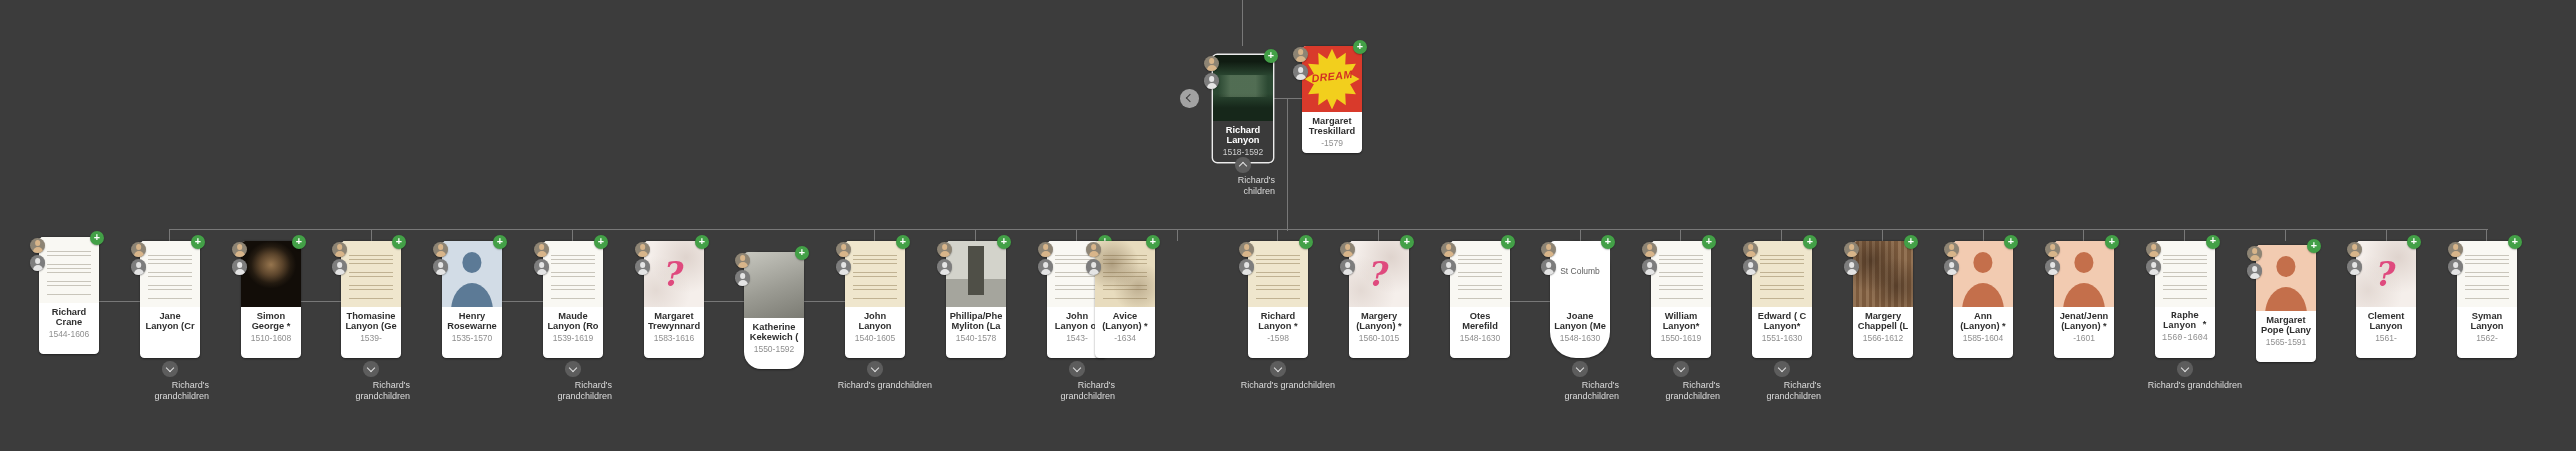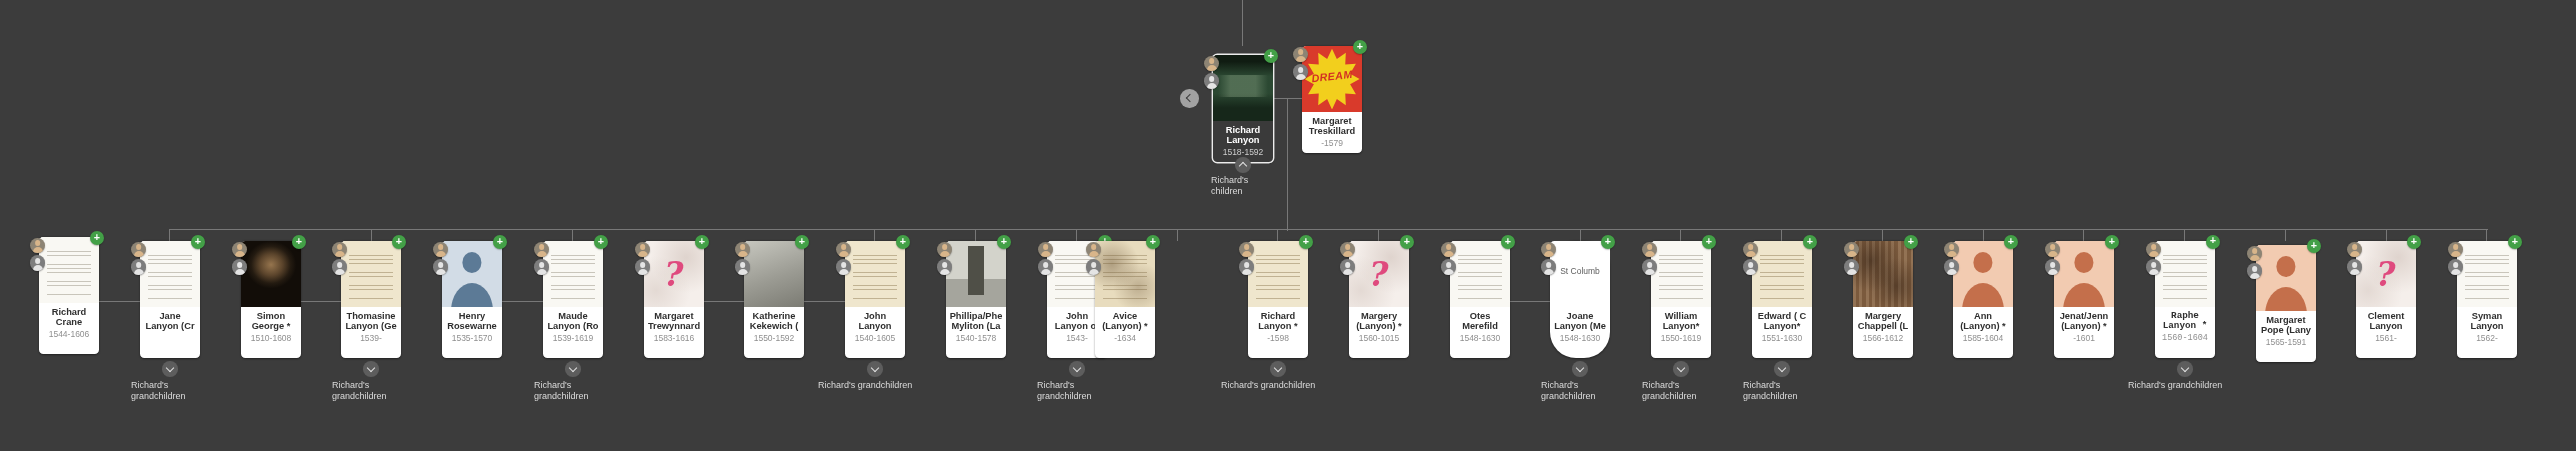--- a/index.html
+++ b/index.html
@@ -33,21 +33,21 @@
   .mbadge-b .person::before,.mbadge-b .person::after{background:#e4e4e4;}
 
   
   button{border:0;padding:0;background:none;cursor:pointer;font-family:inherit;}
   .toggle-btn{position:absolute;width:15.7px;height:15.7px;border-radius:50%;background:var(--toggle-bg,#5d5d5d);display:flex;align-items:center;justify-content:center;z-index:2;}
   .chev{display:inline-block;width:5px;height:5px;border-right:1.4px solid var(--toggle-glyph,#e2e2e2);border-bottom:1.4px solid var(--toggle-glyph,#e2e2e2);}
   .chev-down{transform:rotate(45deg);margin-top:-2.1px;}
   .chev-up{transform:rotate(-135deg);margin-top:2.1px;}
   .chev-left{transform:rotate(135deg);margin-left:2.1px;border-color:#3a3a3a;}
   .nav-back{position:absolute;left:1180px;top:89px;width:18.5px;height:18.5px;border-radius:50%;background:var(--back-btn-bg,#a2a2a2);display:flex;align-items:center;justify-content:center;z-index:2;}
-  .tree-label{position:absolute;text-align:left;color:var(--label-text,#dcdcdc);font-size:9px;line-height:10.7px;z-index:2;}
+  .tree-label{position:absolute;text-align:right;color:var(--label-text,#dcdcdc);font-size:9px;line-height:10.7px;z-index:2;}
   .nowrap{white-space:nowrap;}
   .children-toggle-btn{left:1235px;top:157px;}
   .children-toggle-label{left:1211px;top:175px;width:64px;}
 
   
   .t-doc-white{background:#f9f8f3;}
   .t-doc-white::after,.t-doc-beige::after,.t-doc-aged::after{content:"";position:absolute;inset:6.4px 7.8px;background:repeating-linear-gradient(180deg,transparent 0 3.6px,rgba(110,102,82,.35) 3.6px 4.3px);}
   .t-doc-beige{background:#efe6cd;}
   .t-doc-beige::after{background:repeating-linear-gradient(180deg,transparent 0 3.6px,rgba(122,100,58,.4) 3.6px 4.3px);}
   .t-doc-aged{background:#e8dcbe;}
@@ -271,21 +271,21 @@
     </span>
     <span class="add-badge"></span>
     <div class="thumb t-question">
       
     </div>
     <div class="info">
       <div class="name">Margaret Trewynnard</div>
       <div class="dates">1583-1616</div>
     </div>
   </div>
-      <div class="card card--child" style="left: 744px; top: 241px;">
+      <div class="card card--child" style="left: 744px; top: 252px; border-radius: 17px;">
     <span class="badge-stack">
       <span class="mbadge mbadge-a">
             <i class="person"></i>
           </span>
       <span class="mbadge mbadge-b">
             <i class="person"></i>
           </span>
     </span>
     <span class="add-badge"></span>
     <div class="thumb t-photo-gray">

